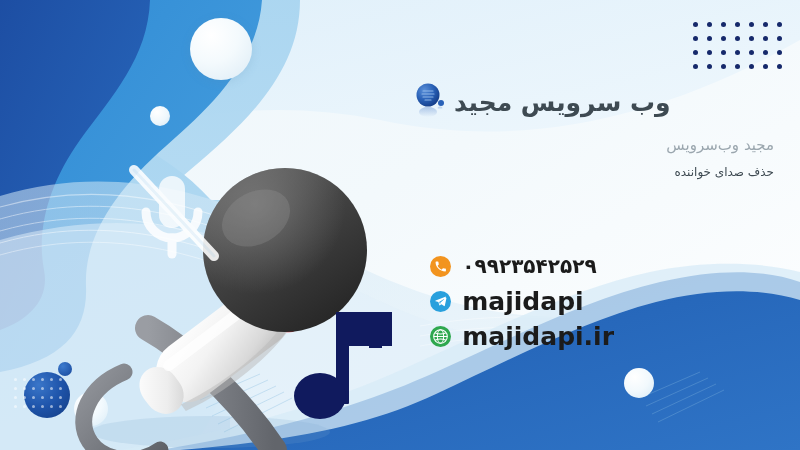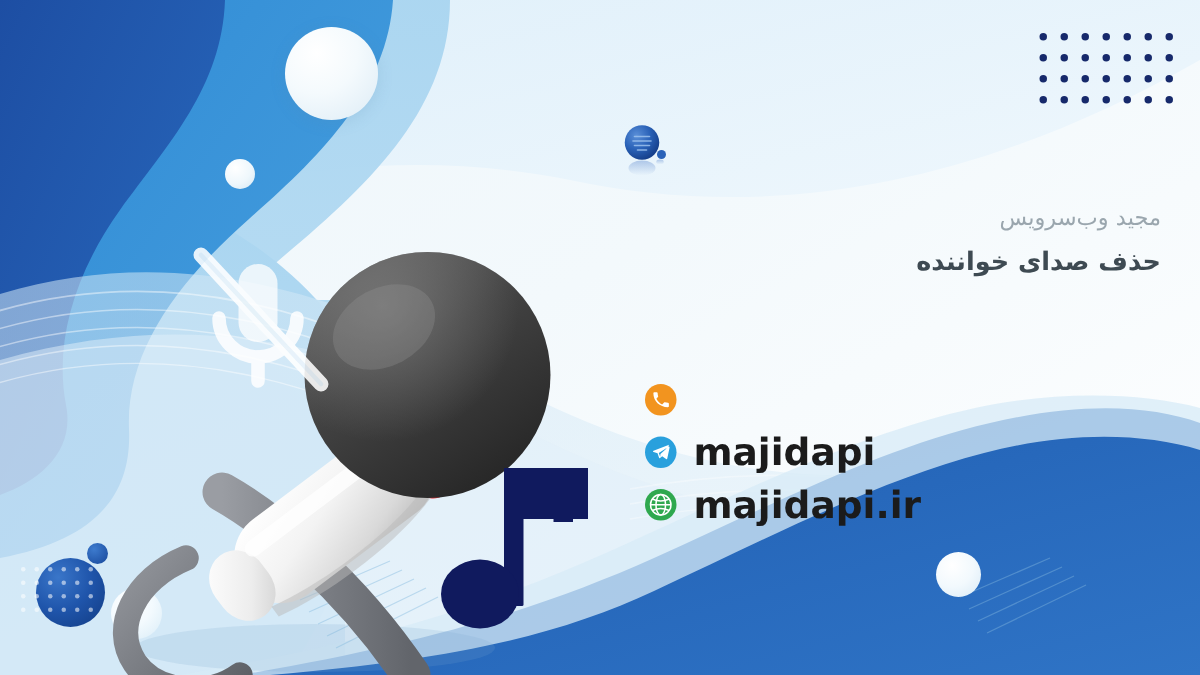--- a/index.html
+++ b/index.html
@@ -133,22 +133,22 @@
   .brand-logo svg { display:block; width:30px; height:42px; }
 
   .subtitle {
     margin-top:11px;
     font-size:15px;
     color:#9aa6ae;
     line-height:1.4;
   }
   .tagline {
     margin-top:8px;
-    font-size:17px;
-    font-weight:bold;
+    font-size:12px;
+    font-weight:normal;
     color:#3e4a52;
     line-height:1.4;
   }
 
   
   .contacts {
     position:absolute;
     right:186px; top:253px;
     direction:ltr;
     text-align:left;
@@ -464,35 +464,37 @@
             <line x1="9" y1="15" x2="19" y2="15"></line>
             <line x1="11" y1="18" x2="17" y2="18"></line>
           </g>
 
           <circle cx="27" cy="21" r="3" fill="#2a62b8"></circle>
 
           <ellipse cx="14" cy="30" rx="9" ry="5" fill="url(#gRefl)"></ellipse>
           <ellipse cx="26" cy="26" rx="2.5" ry="1.6" fill="url(#gRefl)"></ellipse>
         </svg>
       </span>
+      <span class="brand-title">وب سرویس مجید</span>
     </div>
 
     <div class="subtitle">مجید وب‌سرویس</div>
 
     <div class="tagline">حذف صدای خواننده</div>
   </div>
 
   <div class="contacts">
 
     <div class="contact-row">
       <span class="contact-icon" style="background:#f2941f;">
         <svg width="13" height="13" viewBox="0 0 24 24" xmlns="http://www.w3.org/2000/svg">
           <path fill="#ffffff" d="M6.6 10.8c1.6 3.1 4 5.5 7.1 7.1l2.4-2.4c.3-.3.7-.4 1.1-.3 1.2.4 2.4.6 3.7.6.6 0 1.1.5 1.1 1.1V20c0 .6-.5 1.1-1.1 1.1C10.6 21.1 2.9 13.4 2.9 3.9c0-.6.5-1.1 1.1-1.1h3.1c.6 0 1.1.5 1.1 1.1 0 1.3.2 2.5.6 3.7.1.4 0 .8-.3 1.1l-1.9 2.1z"></path>
         </svg>
       </span>
+      <span class="contact-text phone">۰۹۹۲۳۵۴۲۵۲۹</span>
     </div>
 
     <div class="contact-row">
       <span class="contact-icon" style="background:#29a0dd;">
         <svg width="14" height="14" viewBox="0 0 24 24" xmlns="http://www.w3.org/2000/svg">
           <path fill="#ffffff" d="M20.7 4.2 2.9 11.1c-.9.3-.9 1.1.1 1.4l4.5 1.4 1.7 5.2c.2.6.6.7 1.1.3l2.5-2 4.4 3.2c.7.4 1.2.2 1.4-.7l2.6-12.2c.2-1-.4-1.5-1.5-1.5zM8.9 13.6 17 8.5c.4-.2.7 0 .4.3l-6.6 6-.3 3.2-1.6-4.4z"></path>
         </svg>
       </span>
       <span class="contact-text">majidapi</span>
     </div>

